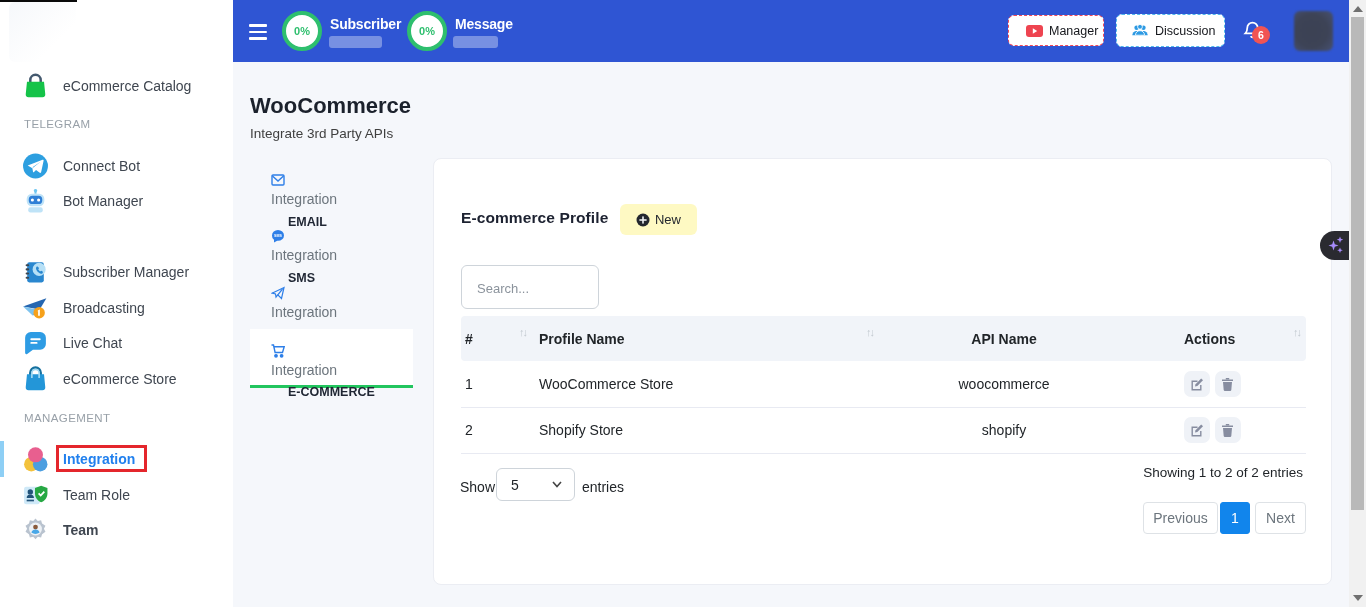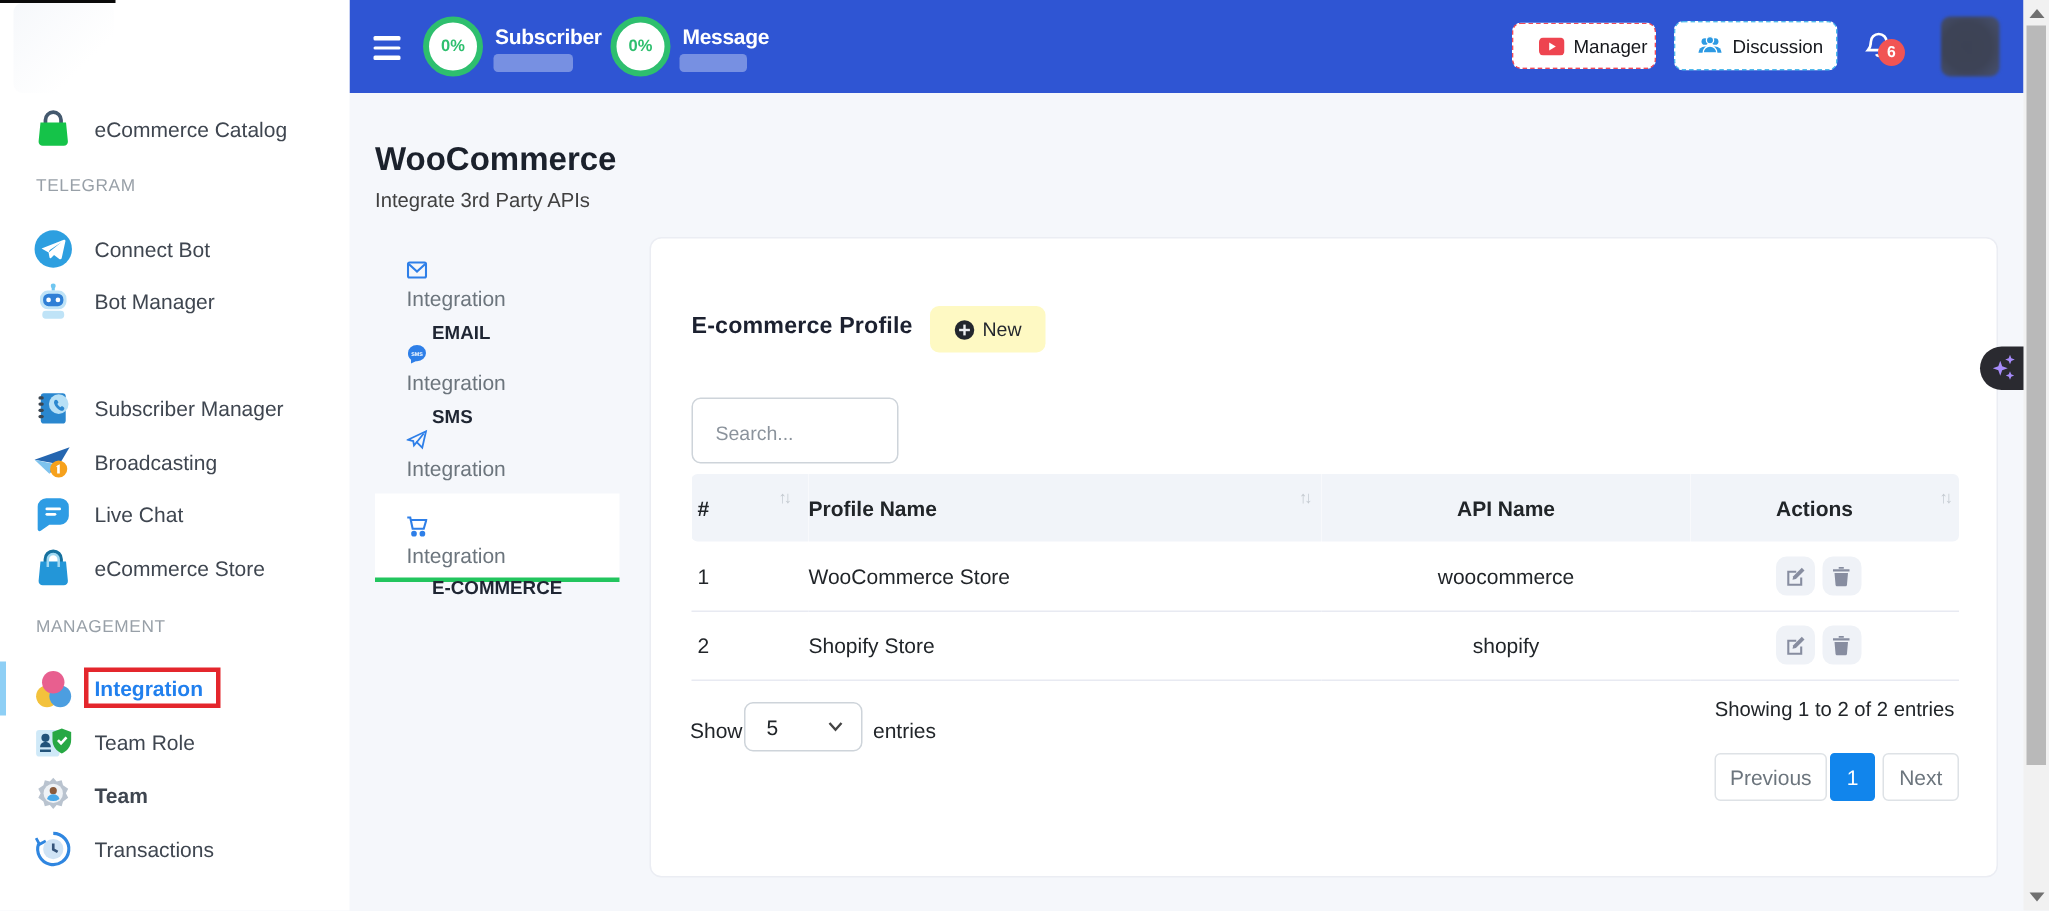--- a/index.html
+++ b/index.html
@@ -312,29 +312,20 @@
   </div>
   <div class="side-item" style="top:515px;font-weight:bold;">
     <svg class="ic" viewBox="0 0 26 26">
         <path d="M13 2 l2.2 2.4 3.2-.9 .9 3.2 L22.6 9 l-1.5 2.9 1.5 2.9 -3.3 2.3 -.9 3.2 -3.2-.9 L13 22 l-2.2-2.6 -3.2.9 -.9-3.2 -3.3-2.3 1.5-2.9 L3.4 9 l3.3-2.3 .9-3.2 3.2.9 Z" fill="#b9c3cf"></path>
         <circle cx="13" cy="12" r="6.2" fill="#eef2f6"></circle>
         <circle cx="13" cy="10.2" r="2.3" fill="#8a5b3c"></circle>
         <path d="M9 15.5 a4.2 4.2 0 0 1 8 0 a7 7 0 0 1-8 0 Z" fill="#49a8e8"></path>
       </svg>
     <span class="tx">Team</span>
   </div>
-  <div class="side-item" style="top:551px;">
-    <svg class="ic" viewBox="0 0 26 26">
-        <path d="M13 3 a10 10 0 1 1-9.4 6.6" fill="none" stroke="#2f86e0" stroke-width="2"></path>
-        <path d="M2 6 l2.2 4 4-2.2" fill="none" stroke="#2f86e0" stroke-width="1.8"></path>
-        <circle cx="13" cy="13" r="6.5" fill="#cfe3f5"></circle>
-        <path d="M13 9.5 v3.8 l2.8 1.6" stroke="#35547a" stroke-width="1.7" fill="none"></path>
-      </svg>
-    <span class="tx">Transactions</span>
-  </div>
 </div>
 <div id="sbar" class="abs">
   <div class="sarrow" style="top:6px;border-left:5px solid transparent;border-right:5px solid transparent;border-bottom:6px solid #707070;"></div>
   <div id="sthumb"></div>
   <div class="sarrow" style="bottom:6px;border-left:5px solid transparent;border-right:5px solid transparent;border-top:6px solid #707070;"></div>
 </div>
 <div id="aibtn" class="abs">
   <svg width="29" height="29" viewBox="0 0 29 29">
     <path d="M12 7.5 l1.3 3.7 3.7 1.3 -3.7 1.3 -1.3 3.7 -1.3-3.7 -3.7-1.3 3.7-1.3 Z" fill="#a78bfa" transform="translate(1.5,2)"></path>
     <path d="M21 5.5 l.9 2.3 2.3.9 -2.3.9 -.9 2.3 -.9-2.3 -2.3-.9 2.3-.9 Z" fill="#a78bfa" transform="translate(-1,0)"></path>

